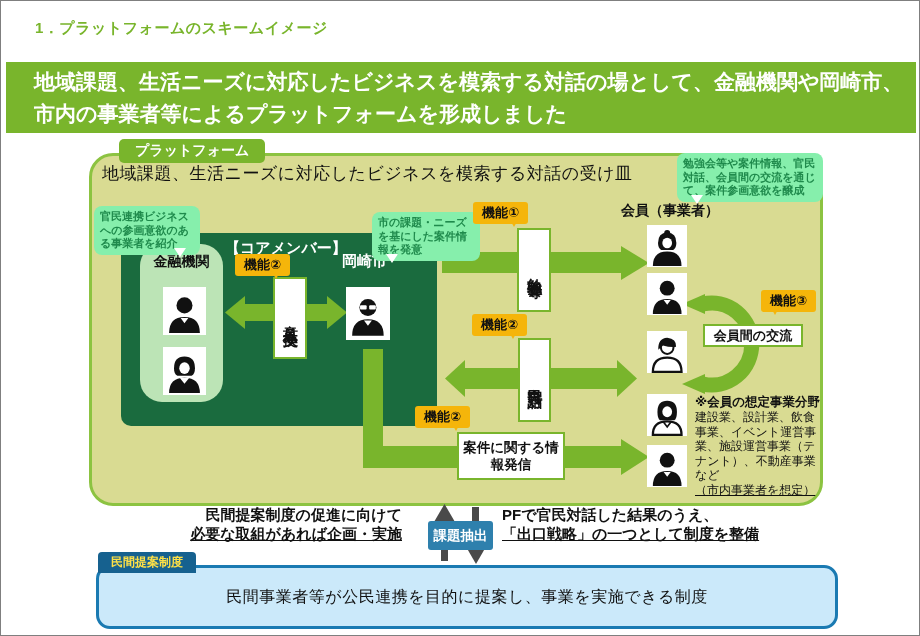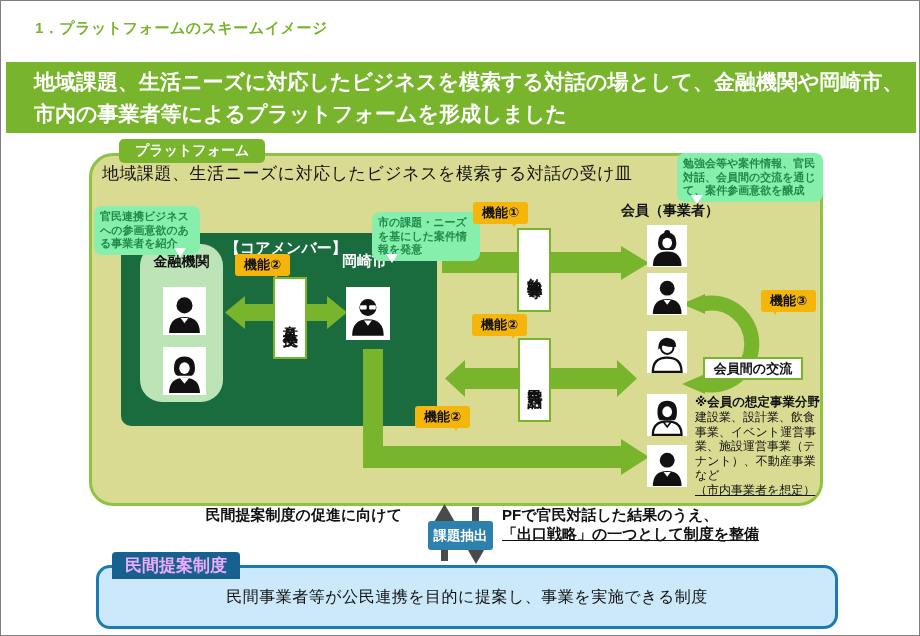--- a/index.html
+++ b/index.html
@@ -97,21 +97,21 @@
   
   .vbox{
     position:absolute;background:#fff;border:2px solid var(--green);z-index:5;
     display:flex;align-items:center;justify-content:center;
     writing-mode:vertical-rl;text-orientation:upright;
     color:var(--ink);font-size:15px;font-weight:bold;letter-spacing:2px;
   }
   .hbox{
     position:absolute;background:#fff;border:2px solid var(--green);z-index:5;
     display:flex;align-items:center;justify-content:center;text-align:center;
-    color:var(--ink);font-weight:bold;margin-top:33px;
+    color:var(--ink);font-weight:bold;
   }
   .city-label{position:absolute;left:341px;top:251px;color:#fff;font-size:15px;font-weight:bold;z-index:4;}
   .members-heading{position:absolute;left:620px;top:201px;color:var(--ink);font-size:14px;font-weight:bold;z-index:4;}
   .member-note{position:absolute;left:694px;top:394px;width:130px;z-index:4;color:var(--ink);}
   .member-note .nt{font-size:12.5px;font-weight:bold;line-height:15px;}
   .member-note .nb{font-size:12px;line-height:14.5px;}
   .member-note .ns{font-size:12px;line-height:15px;text-decoration:underline;font-family:Liberation Serif, serif;}
   
   .promo-left{
     position:absolute;left:183px;top:504px;width:218px;text-align:right;z-index:4;
@@ -121,22 +121,22 @@
     position:absolute;left:501px;top:504px;width:260px;text-align:left;z-index:4;
     color:var(--ink);font-size:15px;font-weight:bold;line-height:19px;
   }
   .uline{text-decoration:underline;}
   .extract-box{
     position:absolute;left:427px;top:520px;width:65px;height:29px;z-index:5;
     background:var(--blue);color:#fff;font-size:13.5px;font-weight:bold;
     display:flex;align-items:center;justify-content:center;border-radius:3px;
   }
   .system-tag{
-    position:absolute;left:111px;top:551px;z-index:6;
-    background:var(--dark-blue);color:#f0abfc;font-size:17px;font-weight:bold;
+    position:absolute;left:97px;top:551px;z-index:6;
+    background:var(--dark-blue);color:#fde047;font-size:12px;font-weight:bold;
     padding:2px 13px;border-radius:4px 4px 0 0;
   }
   .system-box{
     position:absolute;left:95px;top:564px;width:742px;height:64px;z-index:5;
     background:var(--light-blue);border:3px solid var(--blue-border);border-radius:14px;
     display:flex;align-items:center;justify-content:center;
     color:var(--ink);font-size:16px;font-weight:500;letter-spacing:.5px;
   }
   
   .arrows{position:absolute;left:0;top:0;width:920px;height:636px;z-index:3;pointer-events:none;}
@@ -229,20 +229,21 @@
   <div class="callout tail-left" style="left:371px;top:211px;width:108px;">市の課題・ニーズを基にした案件情報を発意</div>
   <div class="callout tail-left" style="left:676px;top:152px;width:146px;">勉強会等や案件情報、官民対話、会員間の交流を通じて、案件参画意欲を醸成</div>
 
   <div class="ftag tail-right" style="left:472px;top:201px;">機能①</div>
   <div class="vbox" style="left:516px;top:227px;width:34px;height:84px;">勉強会等</div>
 
   <div class="ftag tail-right" style="left:471px;top:313px;">機能②</div>
   <div class="vbox" style="left:517px;top:337px;width:33px;height:84px;">官民対話</div>
 
   <div class="ftag tail-right" style="left:414px;top:405px;">機能②</div>
+  <div class="hbox" style="left:456px;top:431px;width:108px;height:48px;font-size:13.5px;line-height:17px;">案件に関する情報発信</div>
 
   <div class="ftag tail-left" style="left:760px;top:289px;">機能③</div>
   <div class="hbox" style="left:702px;top:323px;width:100px;height:23px;font-size:13px;">会員間の交流</div>
 
   <div class="members-heading">会員（事業者）</div>
   <div class="avatar" style="left:646px;top:224px;width:40px;height:42px;">
     <svg viewBox="0 0 24 26">
         <circle cx="12" cy="3" r="2.1" fill="#111"></circle>
         <path d="M12 2.6 Q5.6 2.6 5.6 10 Q5.6 13.6 7.8 14.8 L16.2 14.8 Q18.4 13.6 18.4 10 Q18.4 2.6 12 2.6 Z" fill="#111"></path>
         <ellipse cx="12" cy="10" rx="3.4" ry="3.7" fill="#fff"></ellipse>
@@ -280,20 +281,21 @@
   </div>
 
   <div class="member-note">
     <div class="nt">※会員の想定事業分野</div>
     <div class="nb">建設業、設計業、飲食事業、イベント運営事業、施設運営事業（テナント）、不動産事業など</div>
     <div class="ns">（市内事業者を想定）</div>
   </div>
 
   <div class="promo-left">
     <div>民間提案制度の促進に向けて</div>
+    <div class="uline">必要な取組があれば企画・実施</div>
   </div>
   <div class="extract-box">課題抽出</div>
   <div class="promo-right">
     <div>PFで官民対話した結果のうえ、</div>
     <div class="uline">「出口戦略」の一つとして制度を整備</div>
   </div>
 
   <div class="system-tag">民間提案制度</div>
   <div class="system-box">民間事業者等が公民連携を目的に提案し、事業を実施できる制度</div>
 

